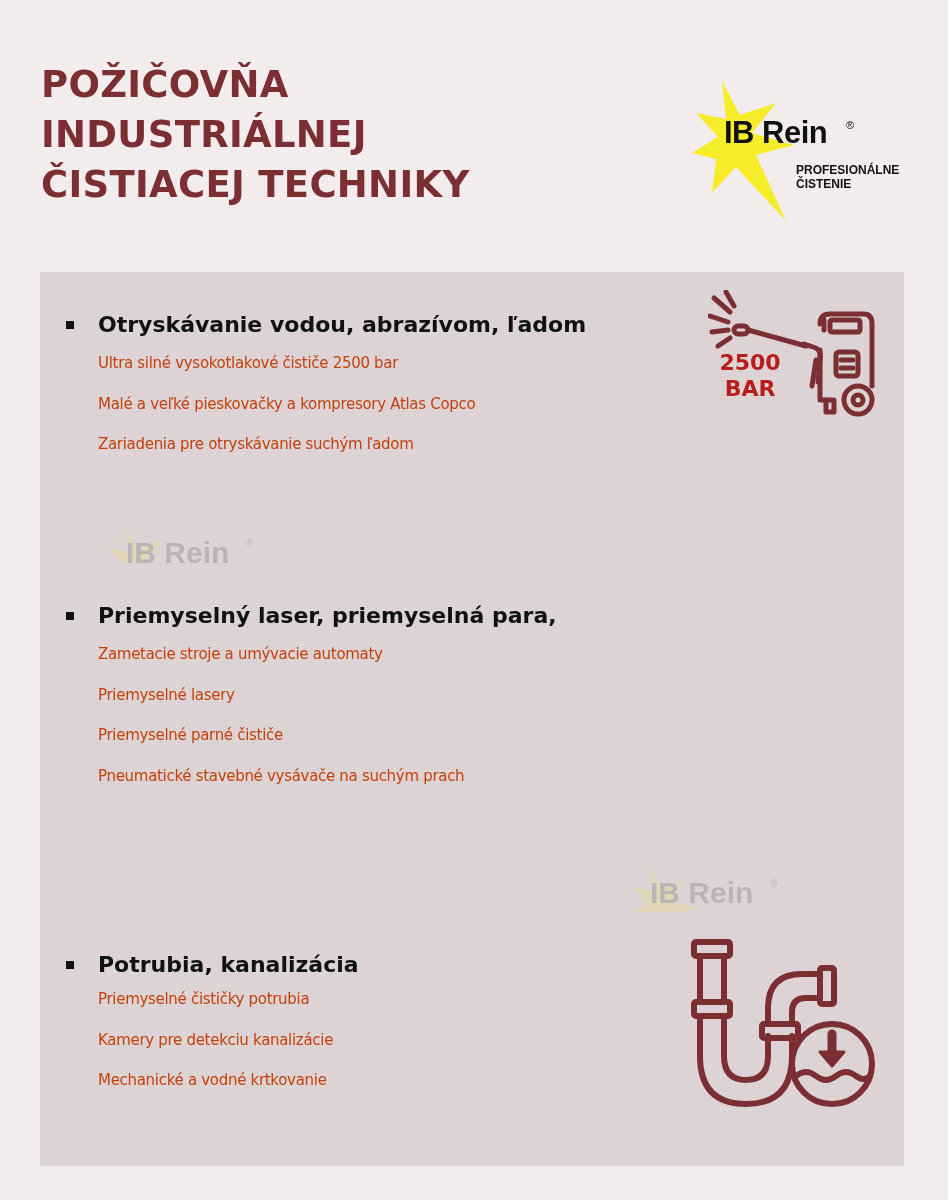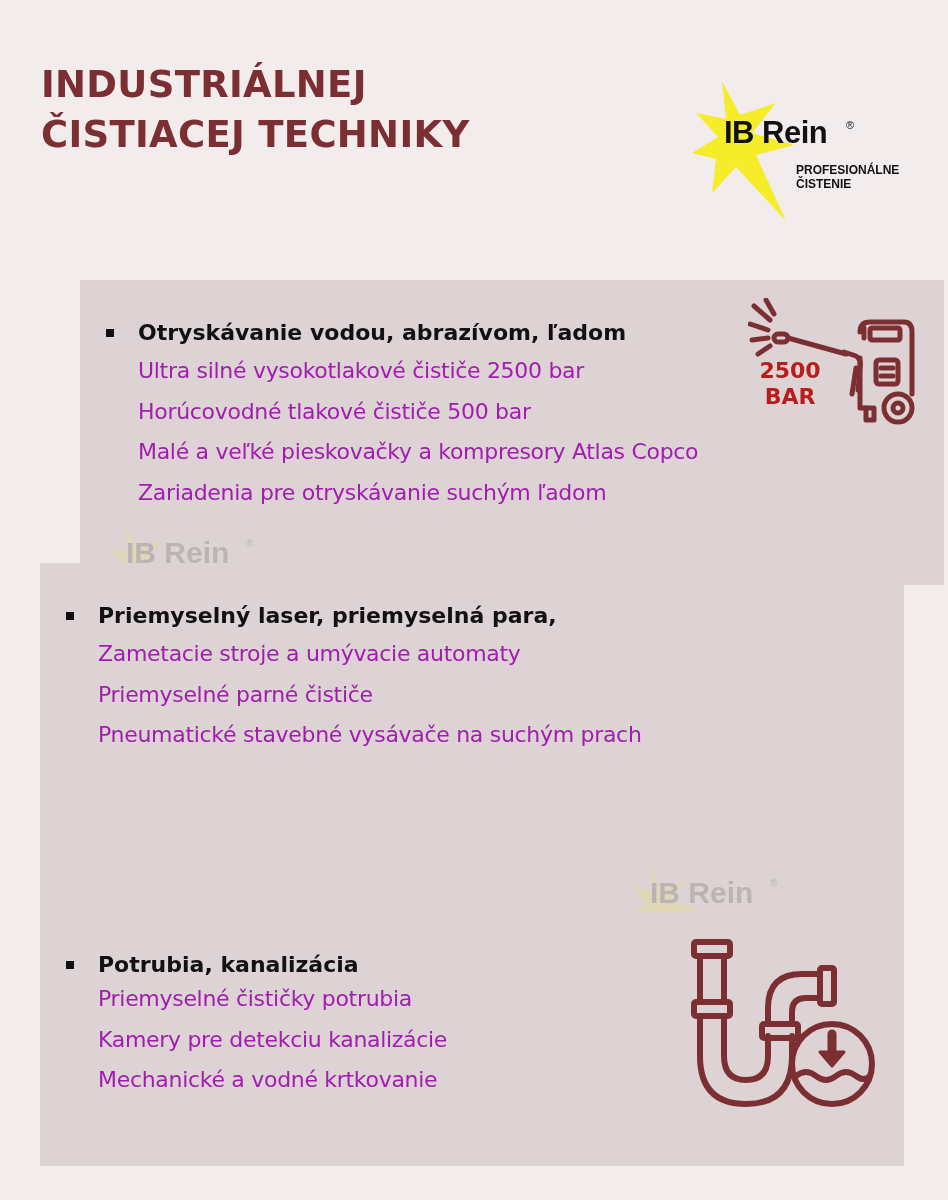--- a/index.html
+++ b/index.html
@@ -62,21 +62,21 @@
       color: #111;
       white-space: nowrap;
     }
 
     .panel {
       position: absolute;
       left: 40px;
       width: 864px;
       background: #ddd3d4;
     }
-    .panel.p1 { top: 280px; height: 305px; margin-left: 40px; }
+    .panel.p1 { top: 272px; height: 305px; }
     .panel.p2 { top: 563px; height: 372px; }
     .panel.p3 { top: 912px; height: 254px; }
 
     .section {
       position: absolute;
       left: 26px;
     }
     .heading-row {
       position: relative;
       padding-left: 32px;
@@ -91,23 +91,23 @@
       position: absolute;
       left: 0;
       top: 11px;
       width: 8px;
       height: 8px;
       background: #111;
     }
     .items { padding-left: 32px; }
     .item {
       font-family: "DejaVu Sans", sans-serif;
-      font-size: 22px;
+      font-size: 15px;
       line-height: 40.5px;
-      color: #a21caf;
+      color: #c2410c;
       white-space: nowrap;
       letter-spacing: -0.3px;
     }
     .p1 .section { top: 38px; }
     .p1 .items { margin-top: 4px; }
     .p2 .section { top: 38px; }
     .p2 .items { margin-top: 4px; }
     .p3 .section { top: 38px; }
     .p3 .items { }
 
@@ -149,20 +149,21 @@
       font-family: "Liberation Sans", sans-serif; font-weight: bold;
       font-size: 11px; line-height: 13px; color: #111; white-space: nowrap;
     }
     .wm1 { left: 96px; top: 522px; }
     .wm2 { left: 620px; top: 862px; }
   </style>
 </head>
 <body>
 
 <div class="title">
+  <div>POŽIČOVŇA</div>
   <div>INDUSTRIÁLNEJ</div>
   <div>ČISTIACEJ TECHNIKY</div>
 </div>
 
 <div class="logo">
   <svg width="110" height="150" viewBox="0 0 110 150">
     <polygon points="32,6 50,40 86,28 62,58 104,70 66,80 96,146 46,92 22,118 26,84 2,78 28,62 6,38 36,44" fill="#f5ec2a"></polygon>
   </svg>
   <span class="brand">IB Rein</span>
   <span class="reg">®</span>
@@ -173,21 +174,20 @@
 </div>
 
 <div class="panel p1">
   <div class="section">
     <div class="heading-row">
       <span class="bullet"></span>
       <div>Otryskávanie vodou, abrazívom, ľadom</div>
     </div>
     <div class="items">
       <div class="item">Ultra silné vysokotlakové čističe 2500 bar</div>
-      <div class="item">Horúcovodné tlakové čističe 500 bar</div>
       <div class="item">Malé a veľké pieskovačky a kompresory Atlas Copco</div>
       <div class="item">Zariadenia pre otryskávanie suchým ľadom</div>
     </div>
   </div>
 
   <div class="icon icon-washer">
     <svg width="170" height="130" viewBox="0 0 170 130" fill="none" stroke="#7c2f33" stroke-width="5" stroke-linecap="round" stroke-linejoin="round">
 
       <line x1="6" y1="8" x2="22" y2="22"></line>
       <line x1="18" y1="2" x2="26" y2="16"></line>
@@ -230,20 +230,21 @@
 </div>
 
 <div class="panel p2">
   <div class="section">
     <div class="heading-row">
       <span class="bullet"></span>
       <div>Priemyselný laser, priemyselná para,</div>
     </div>
     <div class="items">
       <div class="item">Zametacie stroje a umývacie automaty</div>
+      <div class="item">Priemyselné lasery</div>
       <div class="item">Priemyselné parné čističe</div>
       <div class="item">Pneumatické stavebné vysávače na suchým prach</div>
     </div>
   </div>
 </div>
 
 <div class="watermark wm2">
   <svg width="90" height="100" viewBox="0 0 110 150">
     <polygon points="32,6 50,40 86,28 62,58 104,70 66,80 96,146 46,92 22,118 26,84 2,78 28,62 6,38 36,44" fill="#f5ec2a"></polygon>
   </svg>

